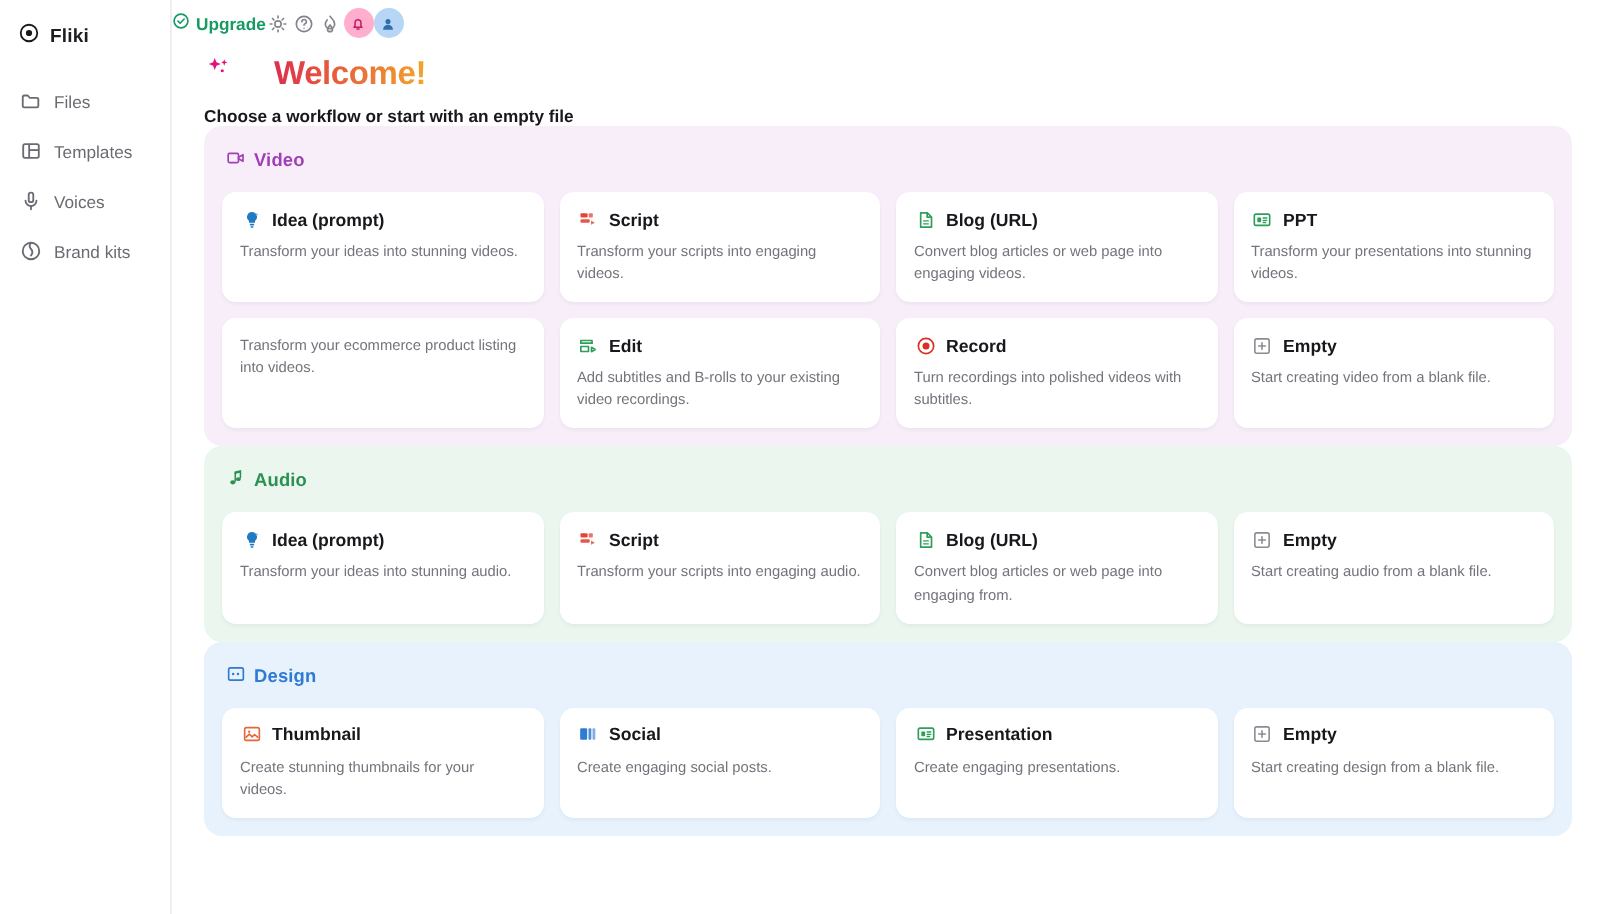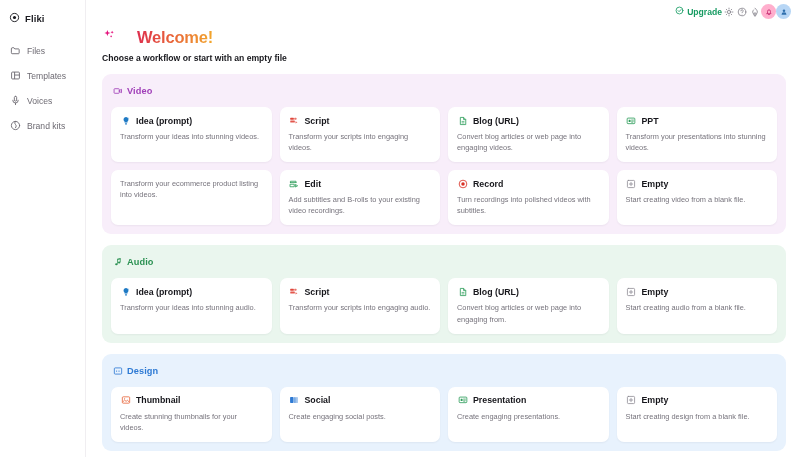--- a/index.html
+++ b/index.html
@@ -27,21 +27,21 @@
     color: #6d6a72; font-size: 8.6px; font-weight: 500;
   }
   .nav-item.active { color: #e5127d; font-weight: 700; }
   .nav-item .ico { width: 11px; height: 11px; display:flex; align-items:center; justify-content:center; flex:0 0 11px;}
   .nav-item svg { display:block; }
 
   
   .main { flex: 1; height: 457px; display: flex; flex-direction: column; background: #ffffff; }
 
   .topbar {
-    height: 20px; display: flex; align-items: center; justify-content: flex-end;
+    height: 20px; display: flex; align-items: center; 
     padding: 3px 9px 0 0;
   }
   .upgrade { display: flex; align-items: center; gap: 3px; color: #169b62; font-size: 8.6px; font-weight: 700; cursor: pointer; }
   .tb-ico { width: 13px; height: 13px; display:flex; align-items:center; justify-content:center; cursor:pointer; color:#86838c; }
   .round { width: 15px; height: 15px; border-radius: 50%; display: flex; align-items: center; justify-content: center; cursor: pointer; }
   .round.bell { background: #ffafcd; color: #d6246f; }
   .round.avatar { background: #b7d6f5; color: #2f6fad; }
 
   .content { flex: 1; padding: 4px 14px 0 16px; overflow: hidden; }
 
@@ -49,21 +49,21 @@
   .welcome {
     font-size: 16.5px; font-weight: 700; letter-spacing: -.2px;
     background: linear-gradient(95deg, #dd2e4e 0%, #e8623a 45%, #f2a82b 100%);
     -webkit-background-clip: text; background-clip: text;
     -webkit-text-fill-color: transparent; color: transparent;
     line-height: 20px;
   }
   .subtitle { font-size: 8.6px; font-weight: 700; color: #17171c; margin-top: 6px; }
 
   
-  .section { border-radius: 9px; padding: 8px 9px 9px 9px; margin-top: 11px; }
+  .section { border-radius: 9px; padding: 8px 9px 9px 9px; }
   .section.video  { background: #f8eefa; }
   .section.audio  { background: #eaf6ee; }
   .section.design { background: #e8f2fd; }
 
   .section-head { display: flex; align-items: center; gap: 4px; margin-bottom: 7px; padding-left: 2px; }
   .section-title { font-size: 9.2px; font-weight: 700; letter-spacing: .1px; }
   .section.video  .section-title { color: #a03fb8; }
   .section.audio  .section-title { color: #2b9152; }
   .section.design .section-title { color: #2e7ad4; }
 

